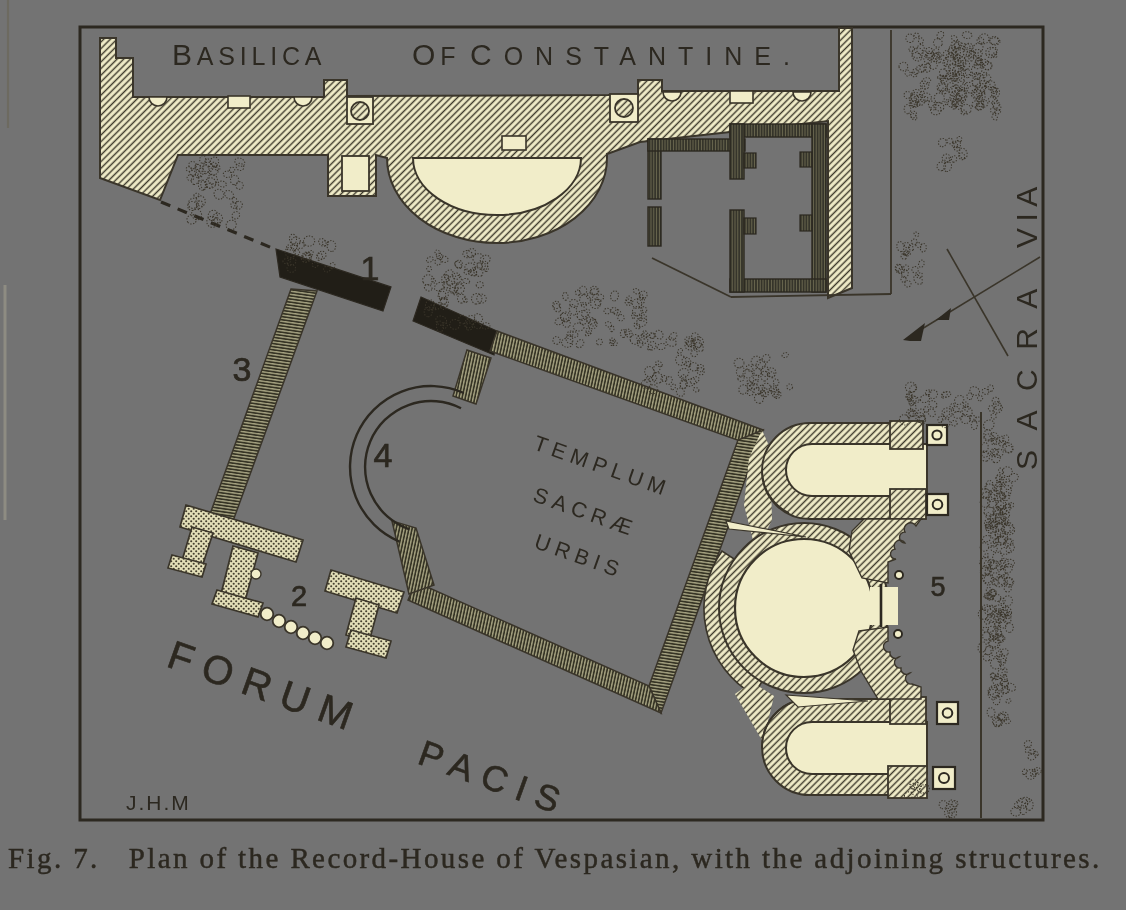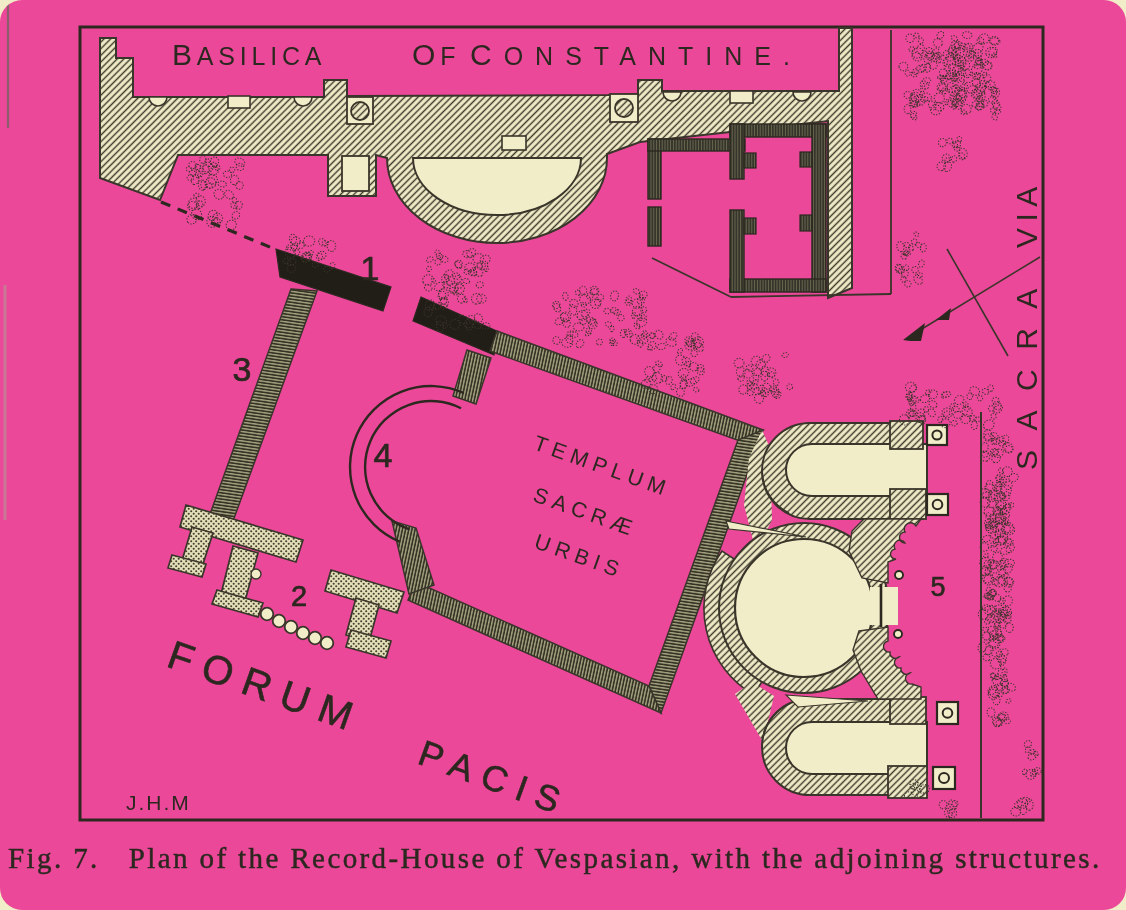--- a/index.html
+++ b/index.html
@@ -1,15 +1,15 @@
 <!DOCTYPE html>
 <html><head><meta charset="utf-8">
 <style>
 html,body{margin:0;padding:0;background:#f1edc9;}
-#page{position:relative;width:1126px;height:910px;background:#ec4899;overflow:hidden;border-radius:22px;}
+#page{position:relative;width:1126px;height:910px;background:#737373;overflow:hidden;}
 svg{display:block}
 text{font-family:"Liberation Sans",sans-serif;}
 .ser{font-family:"Liberation Serif",serif;}
 </style></head><body>
 <div id="page">
 <svg width="1126" height="910" viewBox="0 0 1126 910">
 <defs>
 <pattern id="h1" width="4.7" height="4.7" patternUnits="userSpaceOnUse" patternTransform="rotate(-45)">
   <rect width="4.7" height="4.7" fill="#f1edc9"></rect>
   <line x1="0" y1="2.35" x2="4.7" y2="2.35" stroke="#3d392b" stroke-width="1.45"></line>

